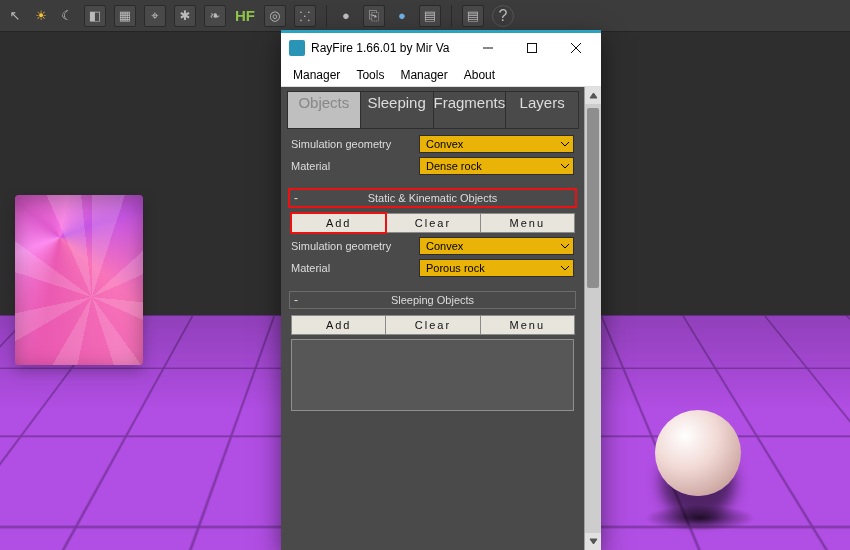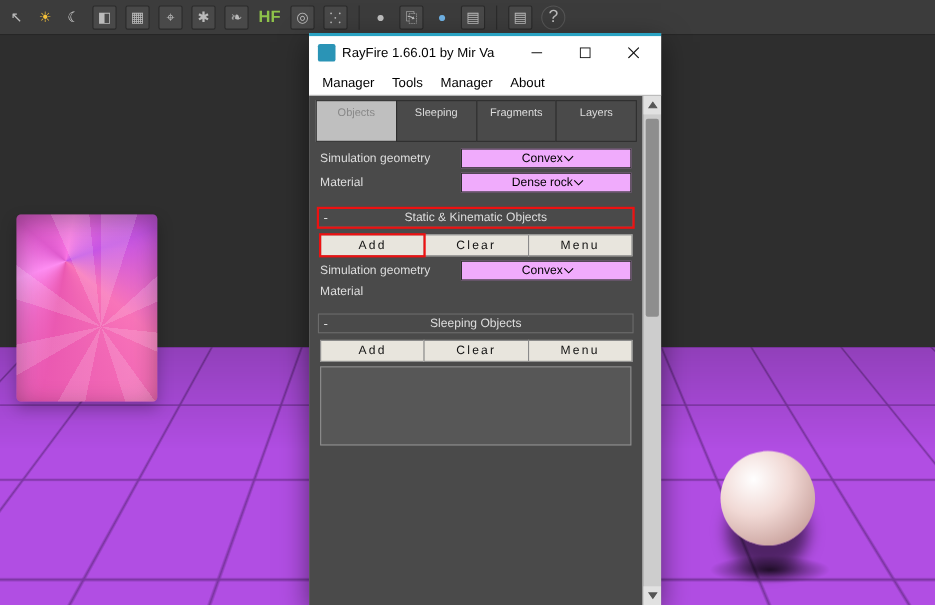--- a/index.html
+++ b/index.html
@@ -124,33 +124,33 @@
   .vscrollbar .btn svg{stroke:#555;fill:#555;}
   .vscrollbar .track{flex:1; position:relative;}
   .vscrollbar .thumb{position:absolute;left:2px;right:2px;top:4px;height:180px;background:#8e8e8e;border-radius:2px;}
 
   .tabbar{
     display:flex; gap:0; margin-bottom:6px;
     background:#4a4a4a;
   }
   .tab{
     flex:1; height:38px; line-height:22px; text-align:center;
-    font-size:10px;
+    font-size:15px;
     border:1px solid #2e2e2e;
     background:#4a4a4a; color:#ddd;
     margin-right:-1px;
   }
   .tab.active{background:#bfbfbf;color:#888;}
 
   .row{display:flex;align-items:center;gap:8px;margin:4px 4px;}
   .row-label{flex:0 0 120px;font-size:11px;color:#ddd;}
   .select{
     flex:1; height:18px;
-    background:#f0abfc;border:1px solid #2e2e2e;
-    display:flex;align-items:center;justify-content:center;
+    background:#eab308;border:1px solid #2e2e2e;
+    display:flex;align-items:center;justify-content:space-between;
     font-size:11px;color:#000;padding:0 3px 0 6px;
   }
   .select .chev{display:flex;}
 
   .grouptitle{
     position:relative; height:18px; margin:14px 2px 6px 2px;
     border:1px solid #6c6c6c;
     display:flex;align-items:center;justify-content:center;
     font-size:11px;color:#ddd;
   }
@@ -295,20 +295,28 @@
           <span data-interactable="false">Convex</span>
           <span class="chev" data-interactable="false">
               <svg width="10" height="8">
                 <polyline points="1,2 5,6 9,2" fill="none" stroke="#000"></polyline>
               </svg>
             </span>
         </div>
       </div>
       <div class="row">
         <span class="row-label" data-interactable="false">Material</span>
+        <div class="select" data-interactable="true">
+          <span data-interactable="false">Porous rock</span>
+          <span class="chev" data-interactable="false">
+              <svg width="10" height="8">
+                <polyline points="1,2 5,6 9,2" fill="none" stroke="#000"></polyline>
+              </svg>
+            </span>
+        </div>
       </div>
 
       <div class="grouptitle" data-interactable="true">
         <span class="minus" data-interactable="true">-</span>
         <span data-interactable="false">Sleeping Objects</span>
       </div>
       <div class="btnrow">
         <div class="flatbtn" data-interactable="true">Add</div>
         <div class="flatbtn" data-interactable="true">Clear</div>
         <div class="flatbtn" data-interactable="true">Menu</div>

